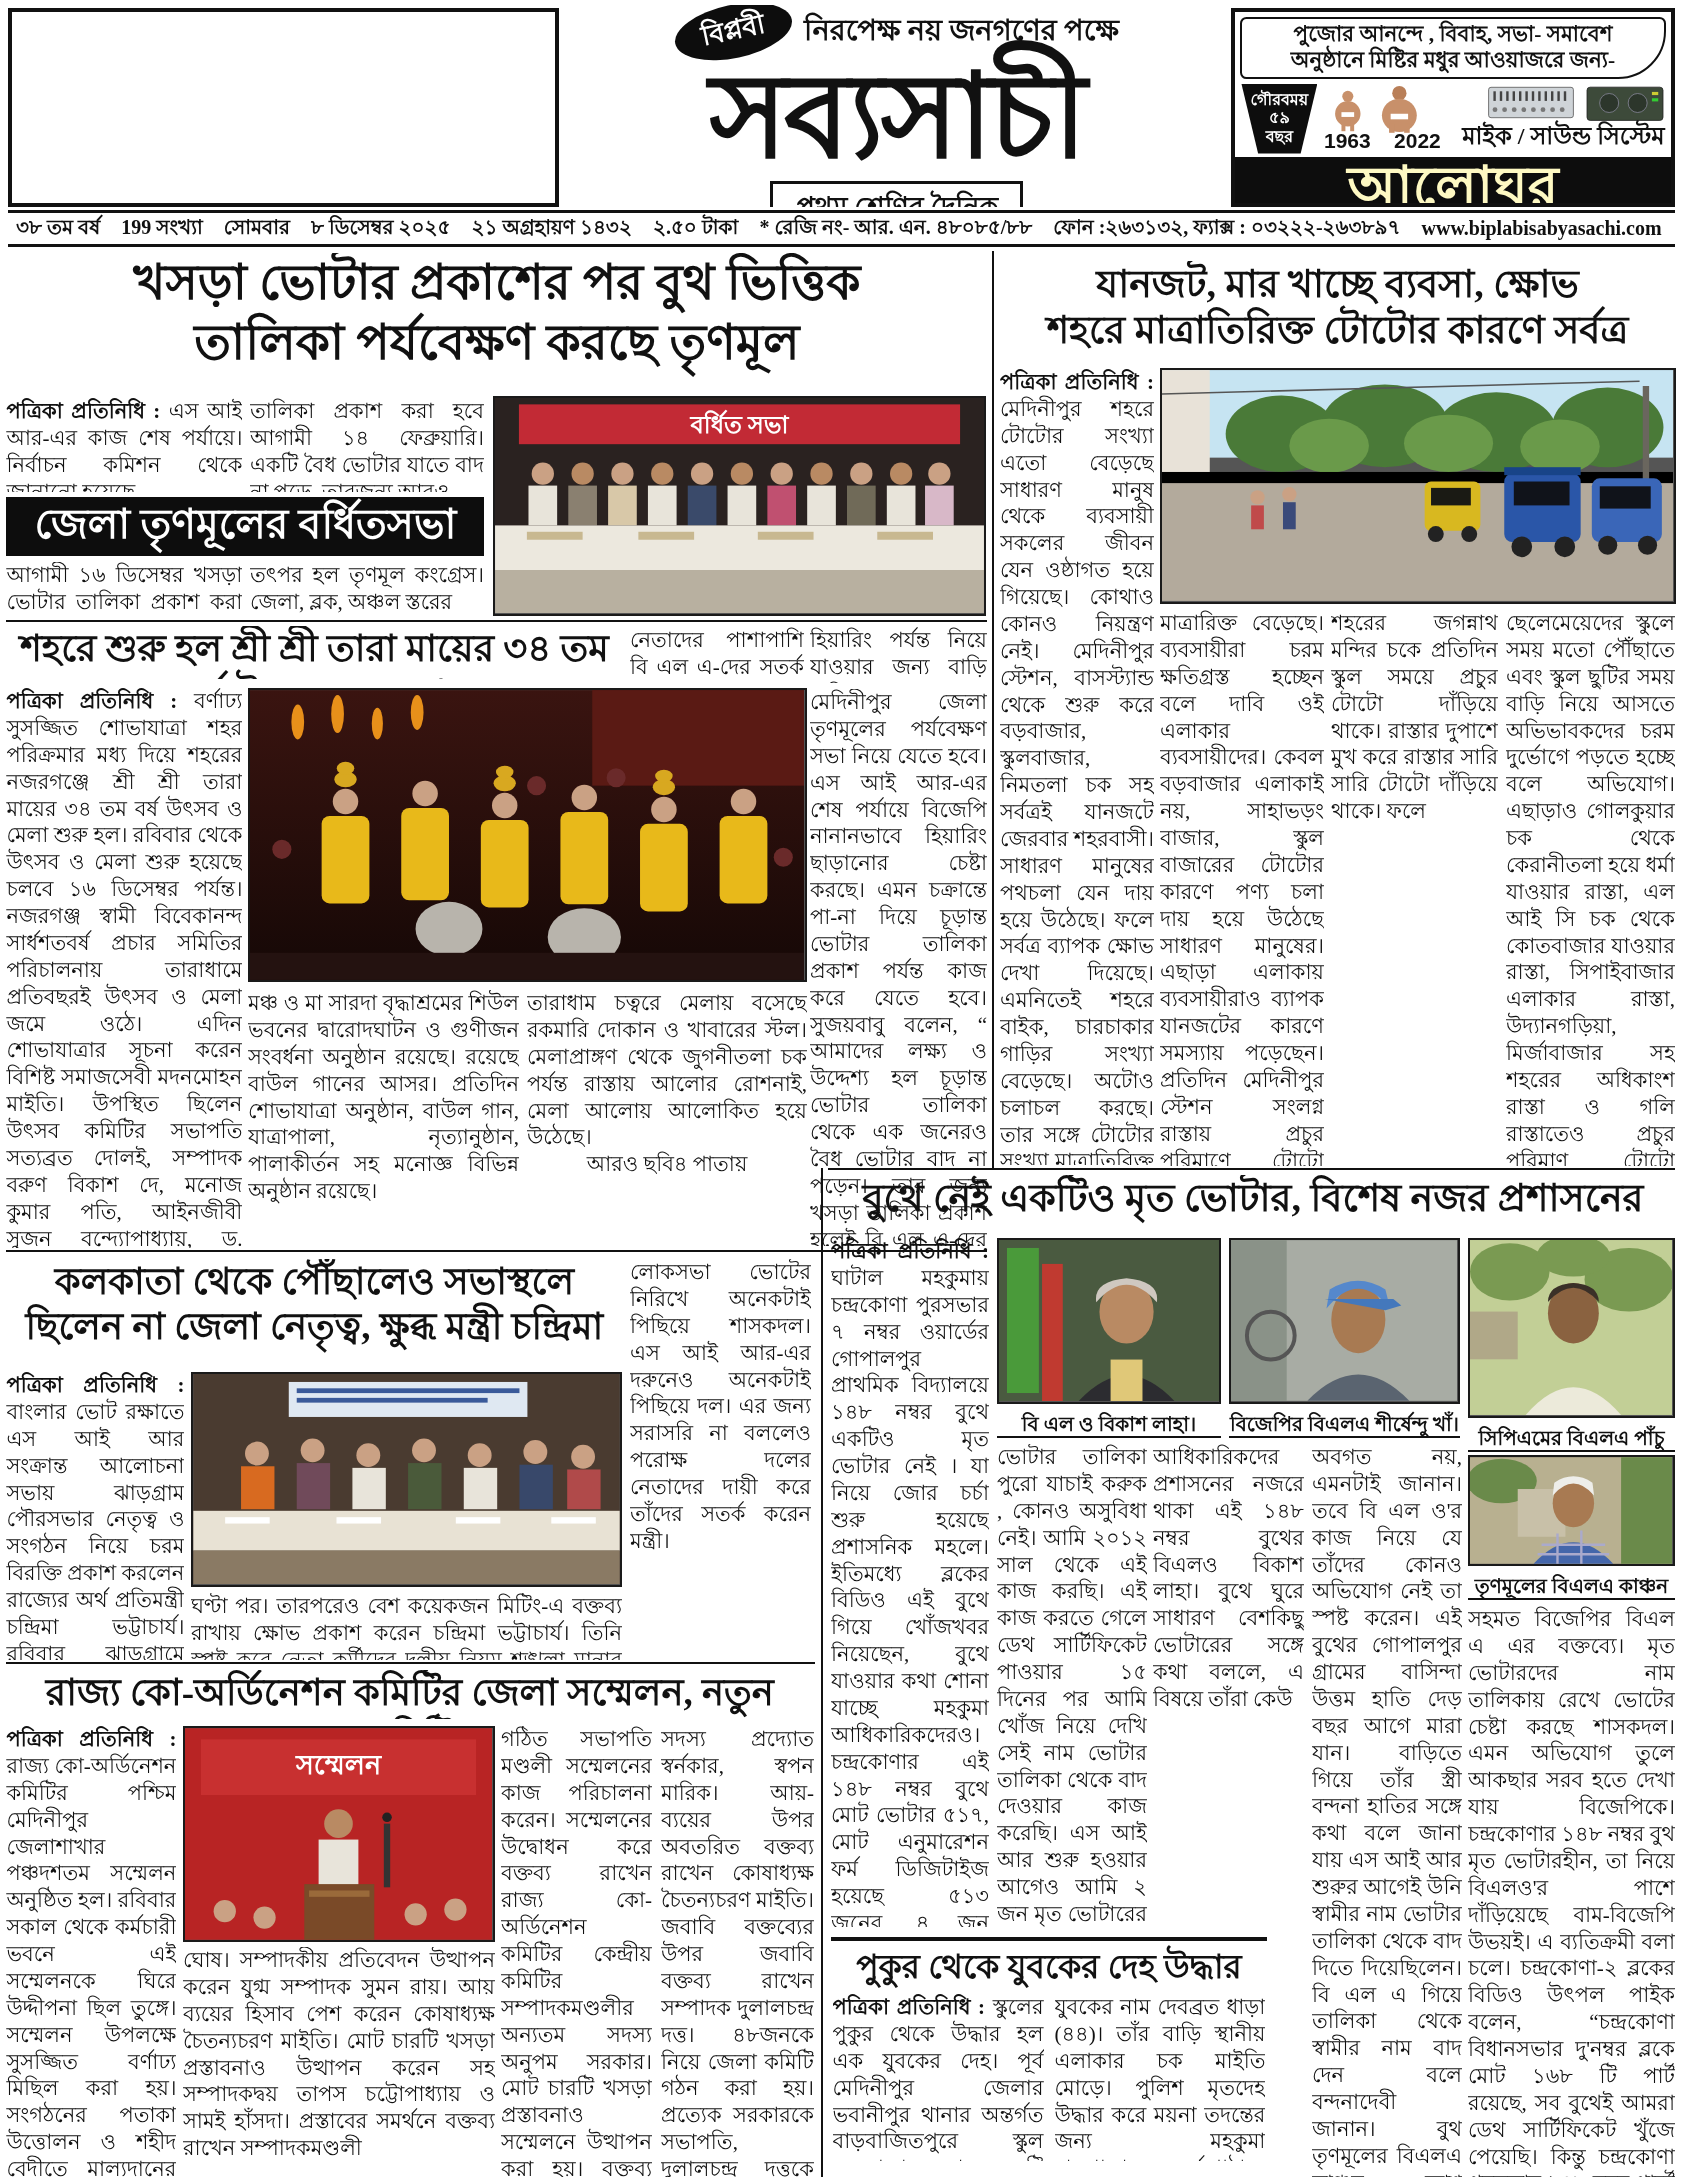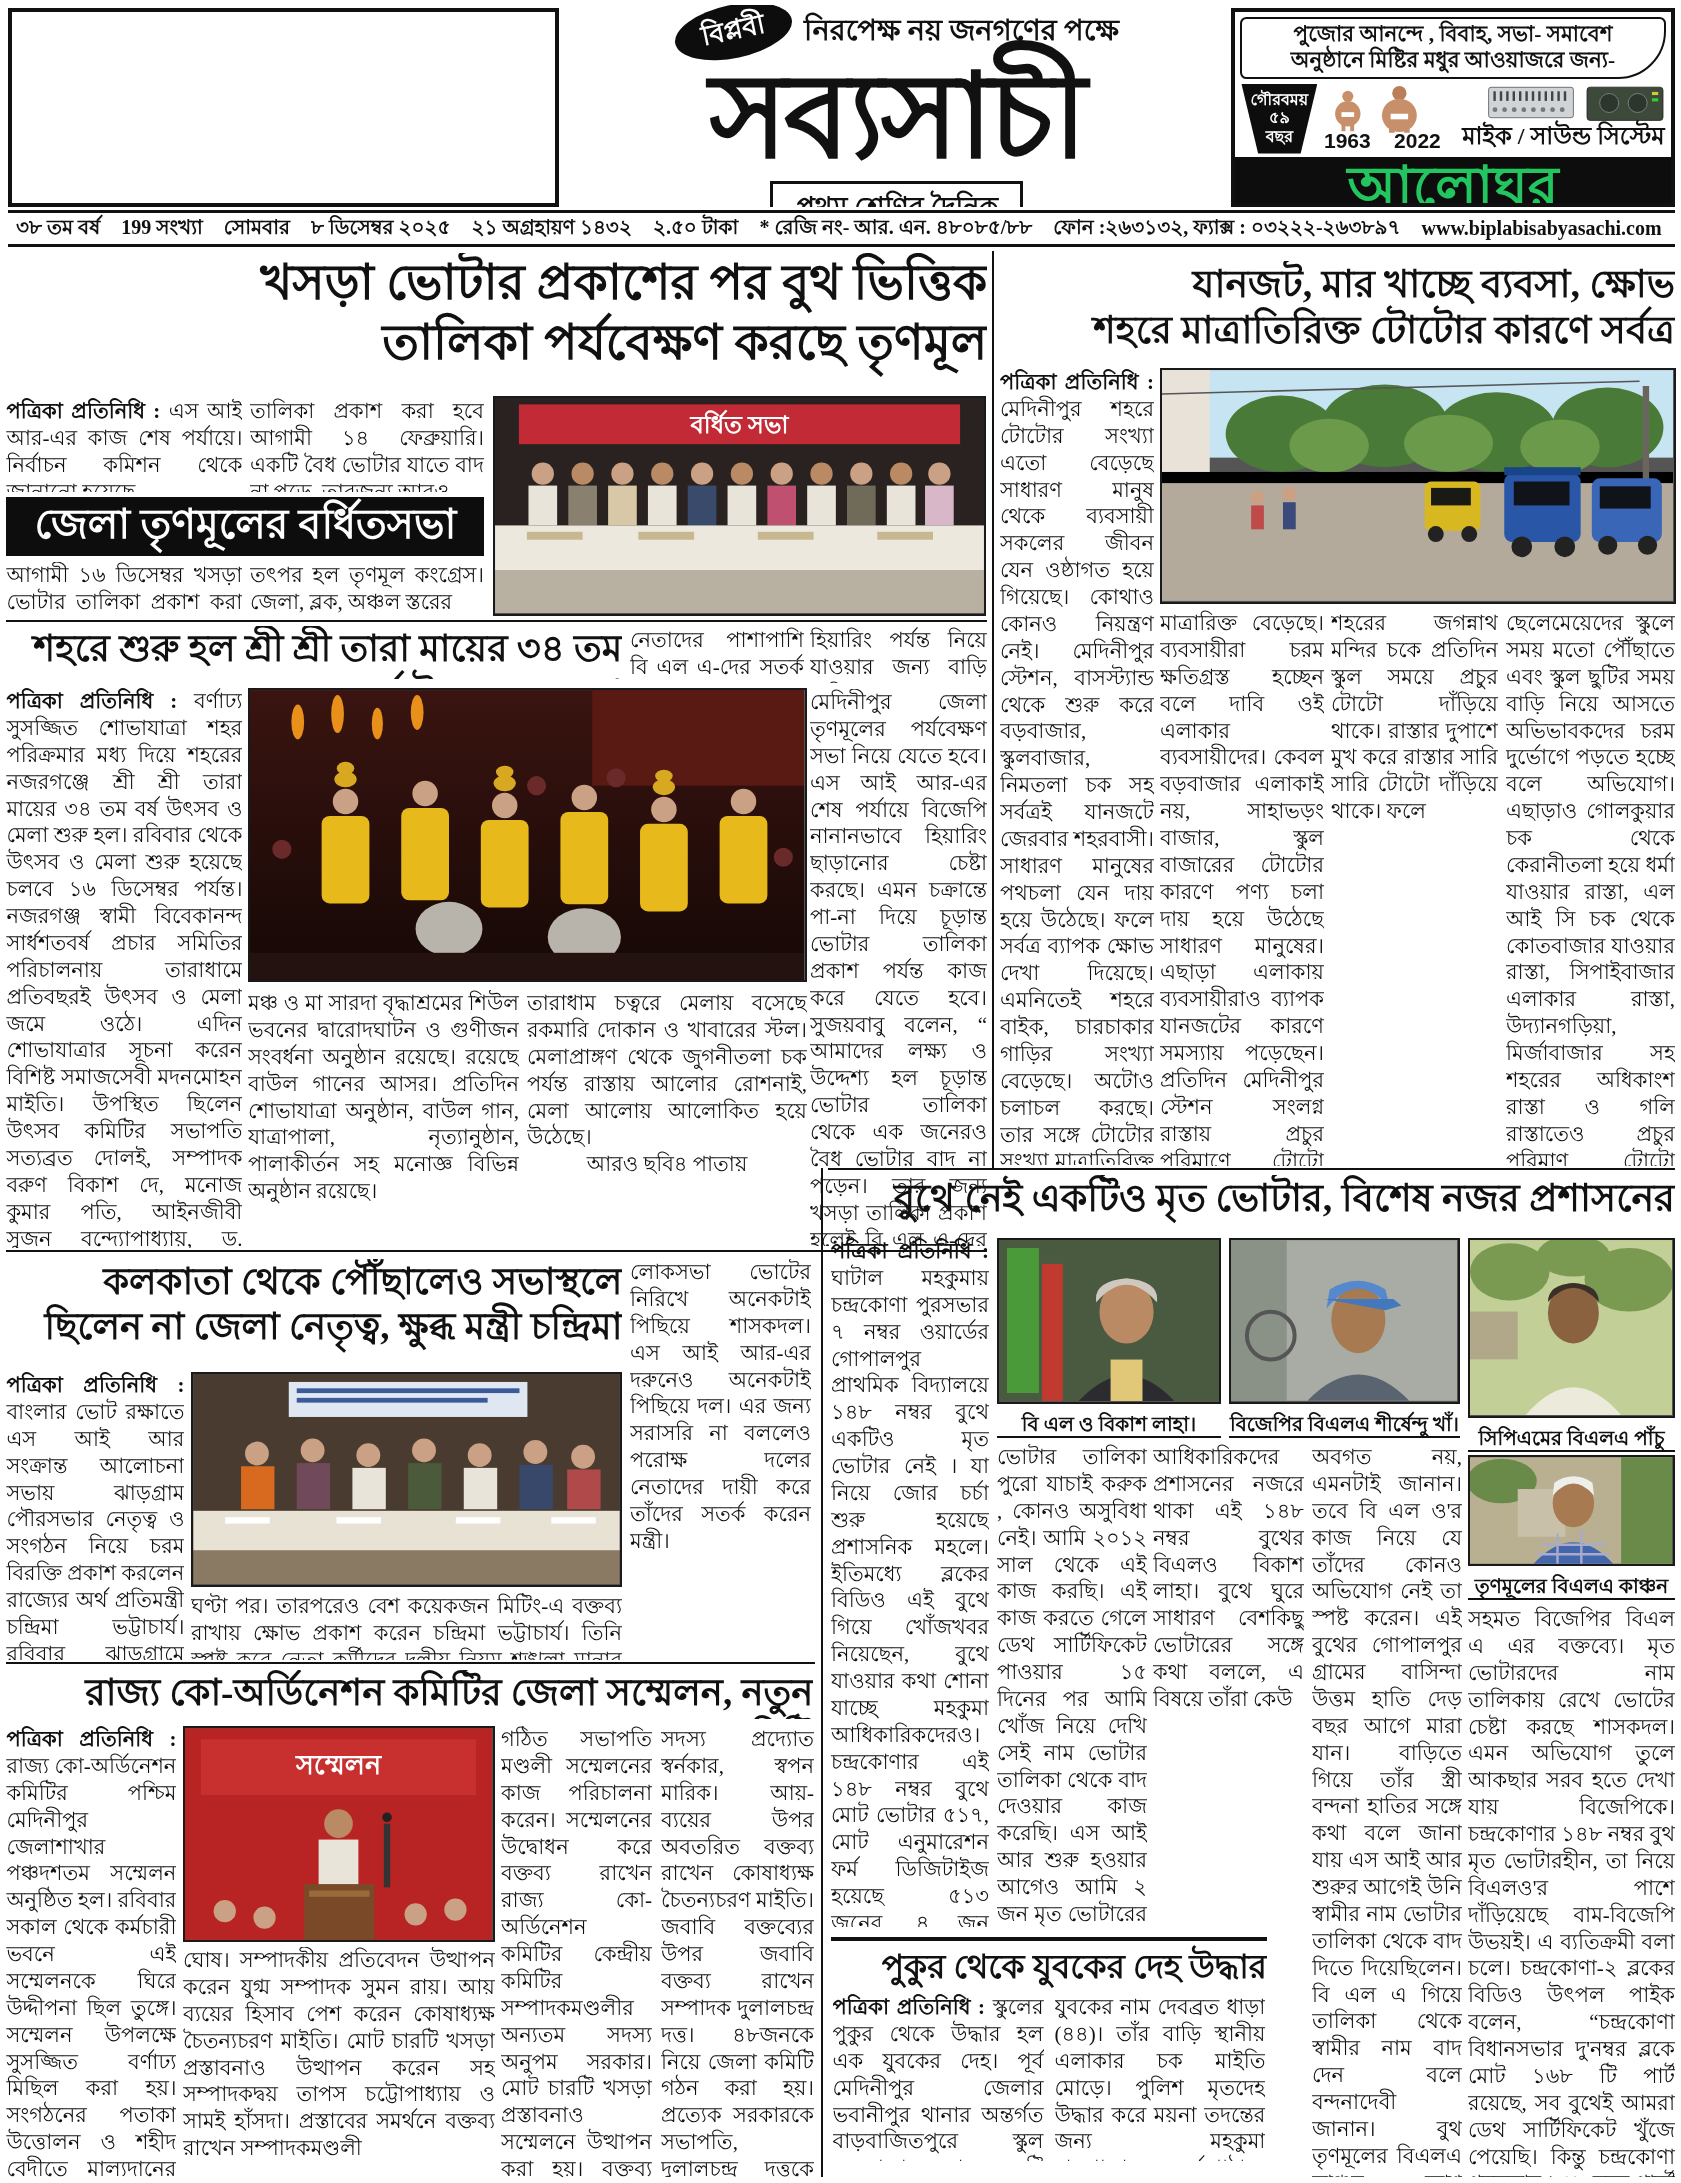--- a/index.html
+++ b/index.html
@@ -2,21 +2,21 @@
 <html style="font-size:12.7px"><head>
 <meta charset="utf-8">
 <style>
   *{margin:0;padding:0;box-sizing:border-box}
   html,body{background:#9a9a9a}
   .page{position:relative;width:1681px;height:2183px;background:#fff;color:#111;
         font-family:"Liberation Serif","DejaVu Serif",serif;overflow:hidden}
   .abs{position:absolute}
   .txt{font-size:21px;line-height:1.28;text-align:justify;overflow:hidden}
   .byline{font-weight:bold}
-  .hl{font-weight:bold;text-align:right;line-height:1.22;overflow:hidden}
+  .hl{font-weight:bold;text-align:center;line-height:1.22;overflow:hidden}
   .rule-h{position:absolute;background:#111;height:2.4px}
   .rule-v{position:absolute;background:#111;width:2.4px}
   .photo{position:absolute;border:2.4px solid #1a1a1a;overflow:hidden;background:#555}
   .cap{font-size:20px;text-align:center;font-weight:bold;overflow:hidden;border-bottom:2.4px solid #111;padding-top:3.2px}
   .box-banner{background:#0d0d0d;color:#fff;font-weight:bold;display:flex;align-items:center;justify-content:center}
   
   .ad-left{border:4px solid #111;padding:8px 11px;text-align:center;overflow:hidden}
   .adl-title{font-size:64px;font-weight:bold;line-height:1.05}
   .adl-sub{font-size:29.4px;font-weight:bold;margin-top:11px}
   .adl-addr{font-size:15px;margin-top:14.3px;display:flex;align-items:center;gap:4.8px;justify-content:center}
@@ -29,21 +29,21 @@
   .mast-sub{display:inline-block;border:3.2px solid #111;font-size:27px;font-weight:bold;padding:1.6px 22px;margin-top:3.2px}
   .ad-right{border:4px solid #111;overflow:hidden}
   .adr-bubble{border:2.4px solid #111;border-radius:6.4px 6.4px 48px 6.4px;margin:4.8px;padding:3.2px 8px;
               font-size:21.5px;font-weight:bold;text-align:center;line-height:1.2}
   .adr-mid{position:relative;height:73px}
   .adr-badge{position:absolute;left:6.4px;top:0;width:76px;height:70px;background:#0d0d0d;color:#fff;
              clip-path:polygon(0 0,100% 0,78% 100%,22% 100%);display:flex;flex-direction:column;
              align-items:center;justify-content:center;font-size:16px;font-weight:bold;line-height:1.15;text-align:center}
   .adr-years{position:absolute;left:89px;top:45px;font-size:21px;font-weight:bold;font-family:Liberation Sans, sans-serif}
   .adr-mic{position:absolute;right:6.4px;bottom:0;font-size:24px;font-weight:bold}
-  .adr-bottom{background:#0d0d0d;color:#22c55e;text-align:center;padding:1.6px 3.2px 4.8px}
+  .adr-bottom{background:#0d0d0d;color:#fef9c3;text-align:center;padding:1.6px 3.2px 4.8px}
   .adr-brand{font-size:56px;font-weight:bold;line-height:1.05}
   
   .dateline{border-top:3.2px solid #111;border-bottom:3.2px solid #111;display:flex;align-items:center;
             gap:21px;font-size:20px;font-weight:bold;padding:3.2px 8px;white-space:nowrap;overflow:hidden}
   .weblink{font-family:"Liberation Serif",serif}
   .end-note{font-weight:normal;text-align:center;display:block}
   .pond-box{border-top:4px solid #111;overflow:hidden}
 </style>
 </head>
 <body>

